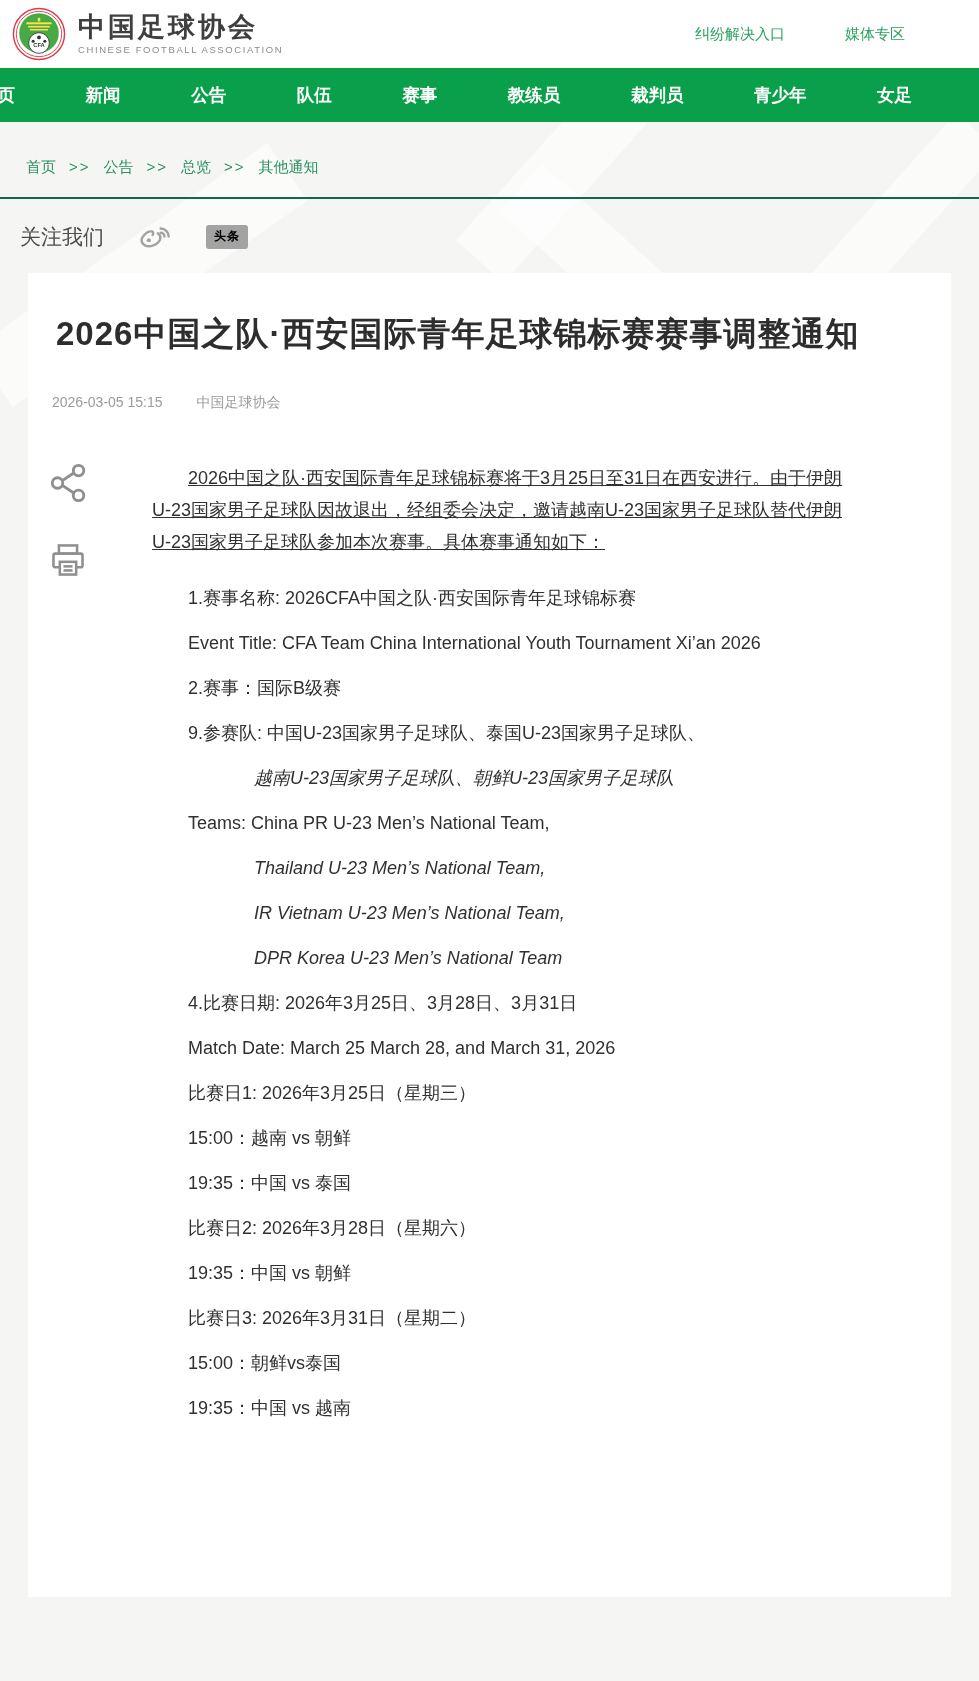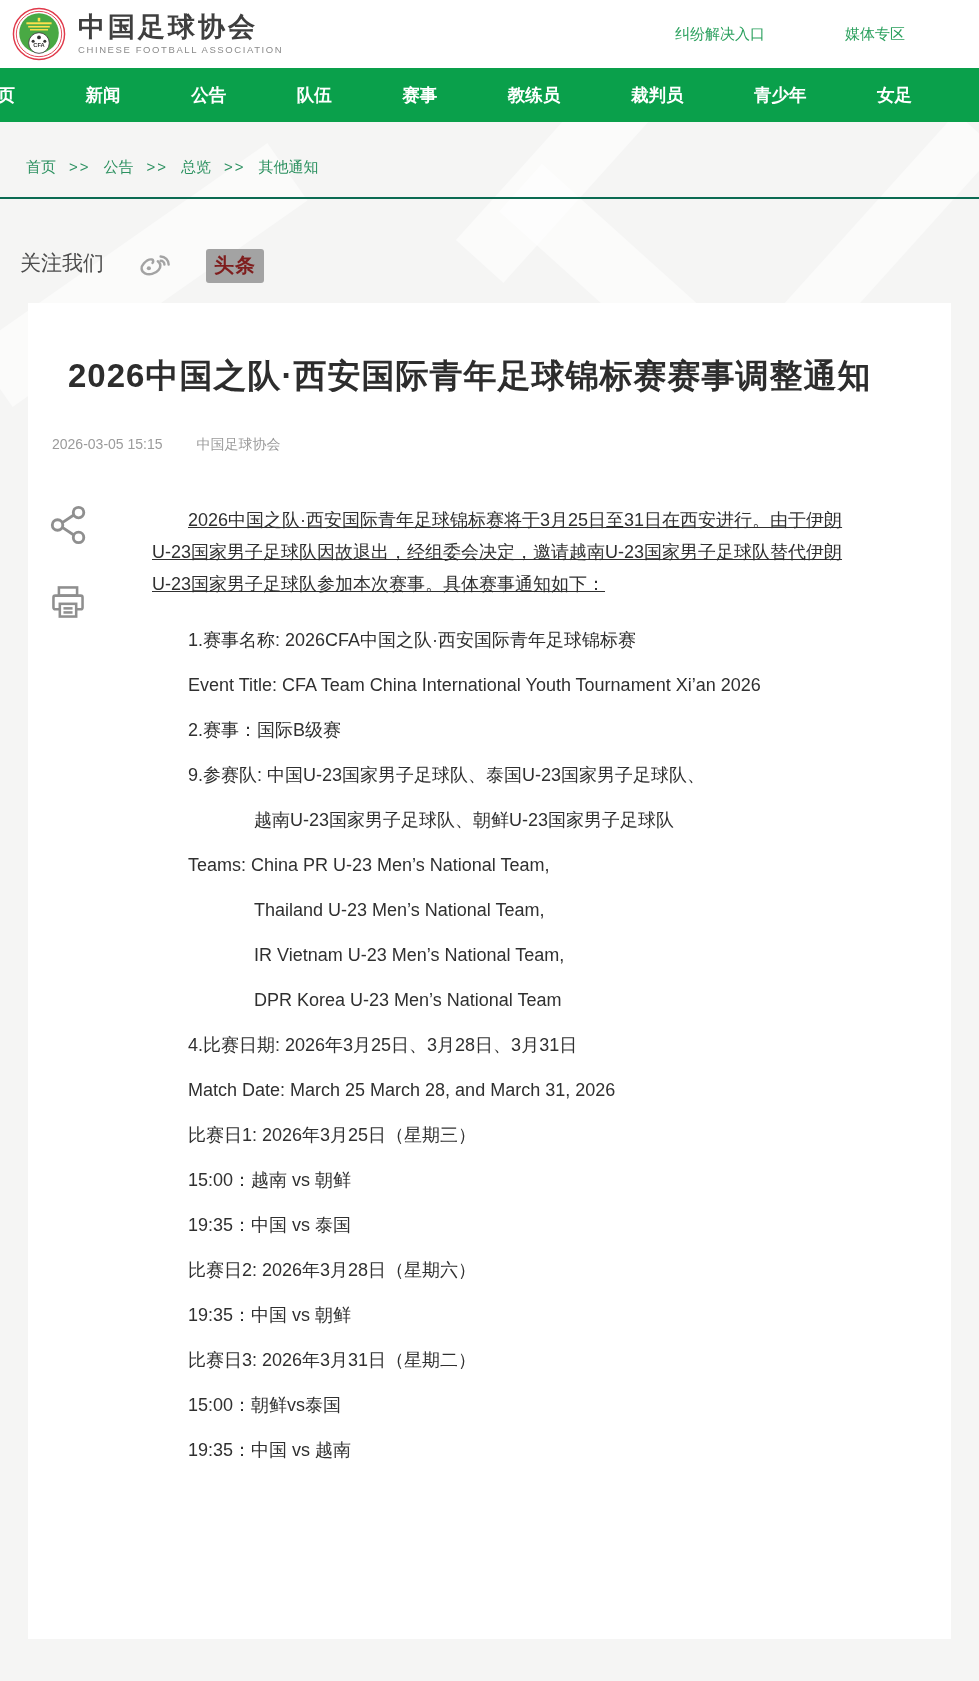--- a/index.html
+++ b/index.html
@@ -13,70 +13,70 @@
   
   .top-header {
     background:#fff; height:68px; display:flex; align-items:center;
     padding:0 74px 0 12px; position:relative; z-index:3;
   }
   .logo-wrap { display:flex; align-items:center; gap:12px; }
   .logo-badge svg { display:block; }
   .logo-text { display:flex; flex-direction:column; justify-content:center; }
   .logo-cn { font-size:27px; font-weight:bold; color:#3f3f3f; letter-spacing:3px; line-height:1; }
   .logo-en { font-size:9.5px; color:#8a8a8a; letter-spacing:1.6px; margin-top:4px; line-height:1; }
-  .header-links { margin-left:auto; display:flex; gap:80px; }
+  .header-links { margin-left:auto; display:flex; gap:60px; }
   .header-link { font-size:15px; color:#2aa05d; cursor:pointer; text-decoration:none; }
   
   .main-nav { background:#0aa04b; height:54px; overflow:hidden; position:relative; z-index:3; }
   .nav-list {
     list-style:none; margin:0 0 0 -20px; padding:0; width:932px; height:100%;
     display:flex; justify-content:space-between; align-items:center;
   }
   .nav-list li { color:#fff; font-weight:bold; font-size:17.5px; white-space:nowrap; cursor:pointer; }
   
   .deco { position:absolute; background:rgba(255,255,255,.55); z-index:0; }
   .deco1 { top:118px; left:430px; width:300px; height:64px; transform:rotate(-48deg); }
   .deco2 { top:138px; left:600px; width:64px; height:300px; transform:rotate(-48deg); }
   .deco3 { top:240px; left:-40px; width:360px; height:70px; transform:rotate(-35deg); }
   .deco4 { top:200px; left:760px; width:260px; height:56px; transform:rotate(-48deg); }
   
   .breadcrumb-bar { padding:36px 0 0 26px; position:relative; z-index:2; font-size:15px; }
   .bc-link { color:#2c9160; text-decoration:none; margin-right:13px; cursor:pointer; }
   .bc-sep { color:#2c9160; margin-right:13px; letter-spacing:2px; }
   .green-divider { border-bottom:2px solid #0b6b52; margin-top:20px; position:relative; z-index:2; }
   
-  .follow-row { display:flex; align-items:flex-start; gap:32px; padding:50px 0 0 20px; position:relative; z-index:2; }
+  .follow-row { display:flex; align-items:center; gap:32px; padding:22px 0 0 20px; position:relative; z-index:2; }
   .follow-label { font-size:21px; color:#4c4c4c; }
   .weibo-icon { display:flex; align-items:center; cursor:pointer; }
   .toutiao-badge {
-    background:#a3a3a3; color:#7f1d1d; font-weight:bold; font-size:20px;
+    background:#a3a3a3; color:#000000; font-weight:bold; font-size:12px;
     padding:3px 8px 4px; border-radius:3px; letter-spacing:1px; cursor:pointer;
   }
   
   .article-card {
     background:#fff; margin:20px 28px 0; padding:36px 0 160px;
     position:relative; z-index:1; min-height:1240px;
   }
   .article-title {
-    margin:16px; padding:0 40px 0 24px; font-size:33px; font-weight:bold;
+    margin:4px; padding:0 40px 0 24px; font-size:33px; font-weight:bold;
     color:#2d2d2d; letter-spacing:1px; line-height:1.25;
   }
   .article-meta { padding:0 24px; margin-top:40px; font-size:14px; color:#9b9b9b; }
   .meta-source { margin-left:30px; }
   .article-body-wrap { display:flex; margin-top:50px; }
   .icon-rail {
     width:124px; padding-left:20px; display:flex; flex-direction:column;
     gap:36px; align-items:flex-start; flex-shrink:0;
   }
   .rail-btn { cursor:pointer; line-height:0; }
   .article-body { flex:1; padding-right:100px; font-size:18px; color:#303030; }
   p.para { margin:0 0 13px; line-height:32px; }
   p.lead { text-indent:2em; margin-bottom:24px;text-decoration:underline; }
   p.item { padding-left:36px; }
-  p.item2 { padding-left:102px; }
+  p.item2 { padding-left:102px;font-style:italic; }
 </style>
 </head>
 <body>
 
 <header class="top-header">
   <div class="logo-wrap">
     <span class="logo-badge">
       <svg viewBox="0 0 60 60" width="54" height="54" aria-hidden="true">
         <circle cx="30" cy="30" r="28.4" fill="#fff" stroke="#e0394a" stroke-width="1.6"></circle>
         <circle cx="30" cy="30" r="25.2" fill="none" stroke="#e0394a" stroke-width="1"></circle>

